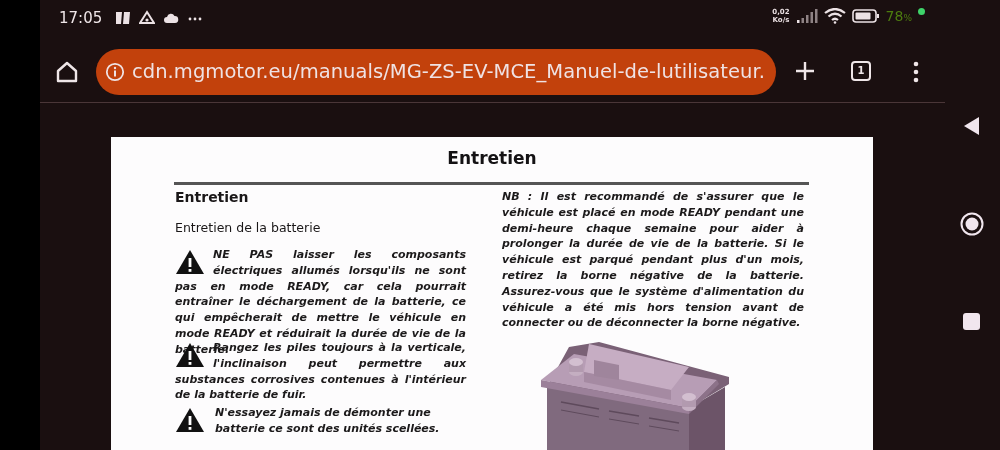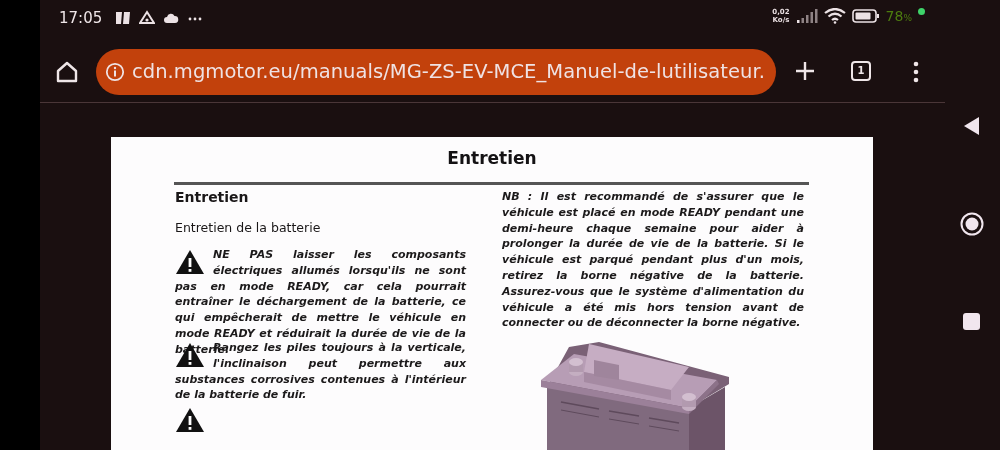--- a/index.html
+++ b/index.html
@@ -163,20 +163,21 @@
       </svg>
       <div class="body-text">Rangez les piles toujours à la verticale, l'inclinaison peut permettre aux substances corrosives contenues à l'intérieur de la batterie de fuir.</div>
     </div>
 
     <div class="warn warn3">
       <svg class="warn-icon" viewBox="0 0 30 26" style="position:absolute;left:0;top:2px;margin:0;">
         <path d="M15 1 L29 25 H1 Z" fill="#111"></path>
           <rect x="13.6" y="9" width="2.8" height="9" fill="#fff"></rect>
           <rect x="13.6" y="20" width="2.8" height="2.8" fill="#fff"></rect>
       </svg>
+      <div class="body-text txt" style="text-align:left;">N'essayez jamais de démonter une batterie ce sont des unités scellées.</div>
     </div>
   </div>
 
   <div class="col-right">
     <div class="body-text nb">NB : Il est recommandé de s'assurer que le véhicule est placé en mode READY pendant une demi-heure chaque semaine pour aider à prolonger la durée de vie de la batterie. Si le véhicule est parqué pendant plus d'un mois, retirez la borne négative de la batterie. Assurez-vous que le système d'alimentation du véhicule a été mis hors tension avant de connecter ou de déconnecter la borne négative.</div>
   </div>
 
   <svg class="battery-img" viewBox="0 0 190 130">
 
     <path d="M8 55 L8 130 L160 130 L160 70 L190 52 L190 45 L60 10 L30 15 Z" fill="#7a6176"></path>

